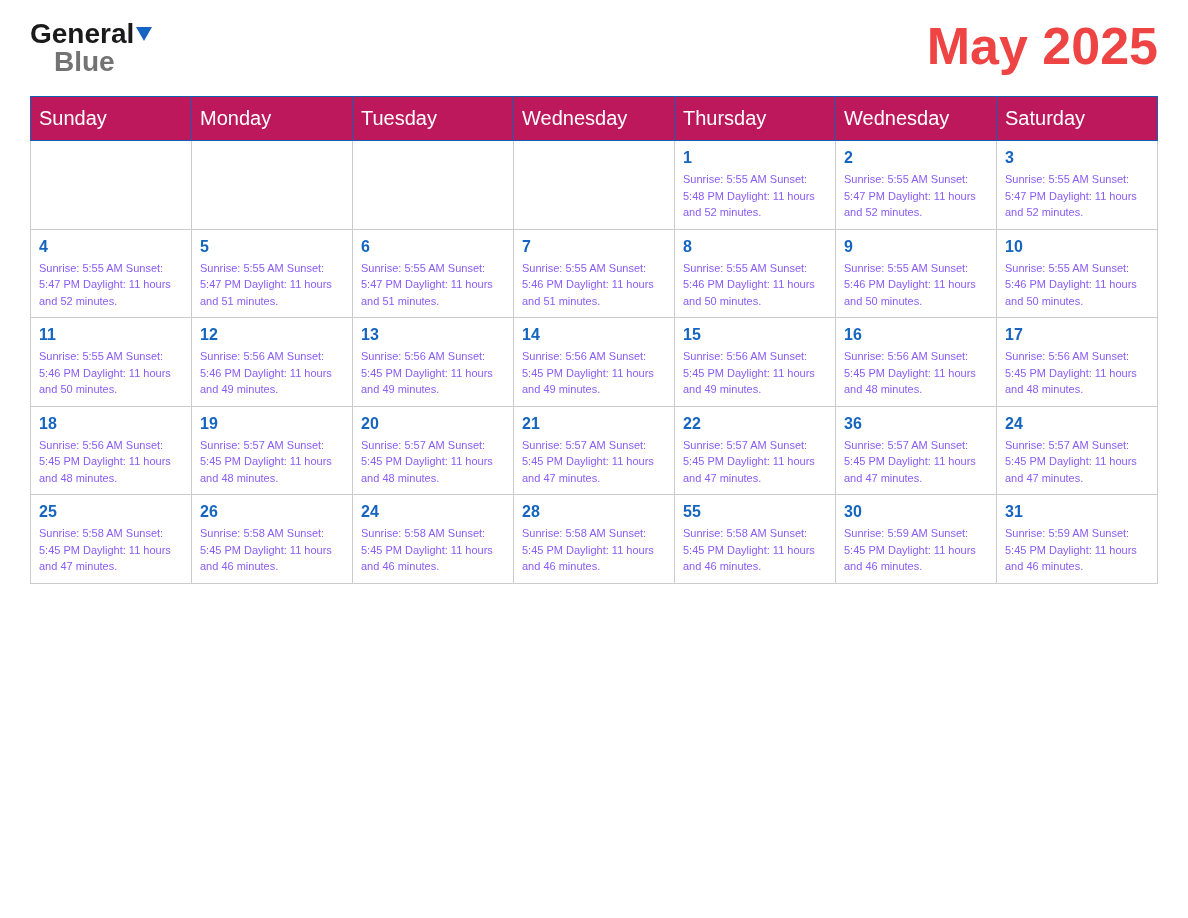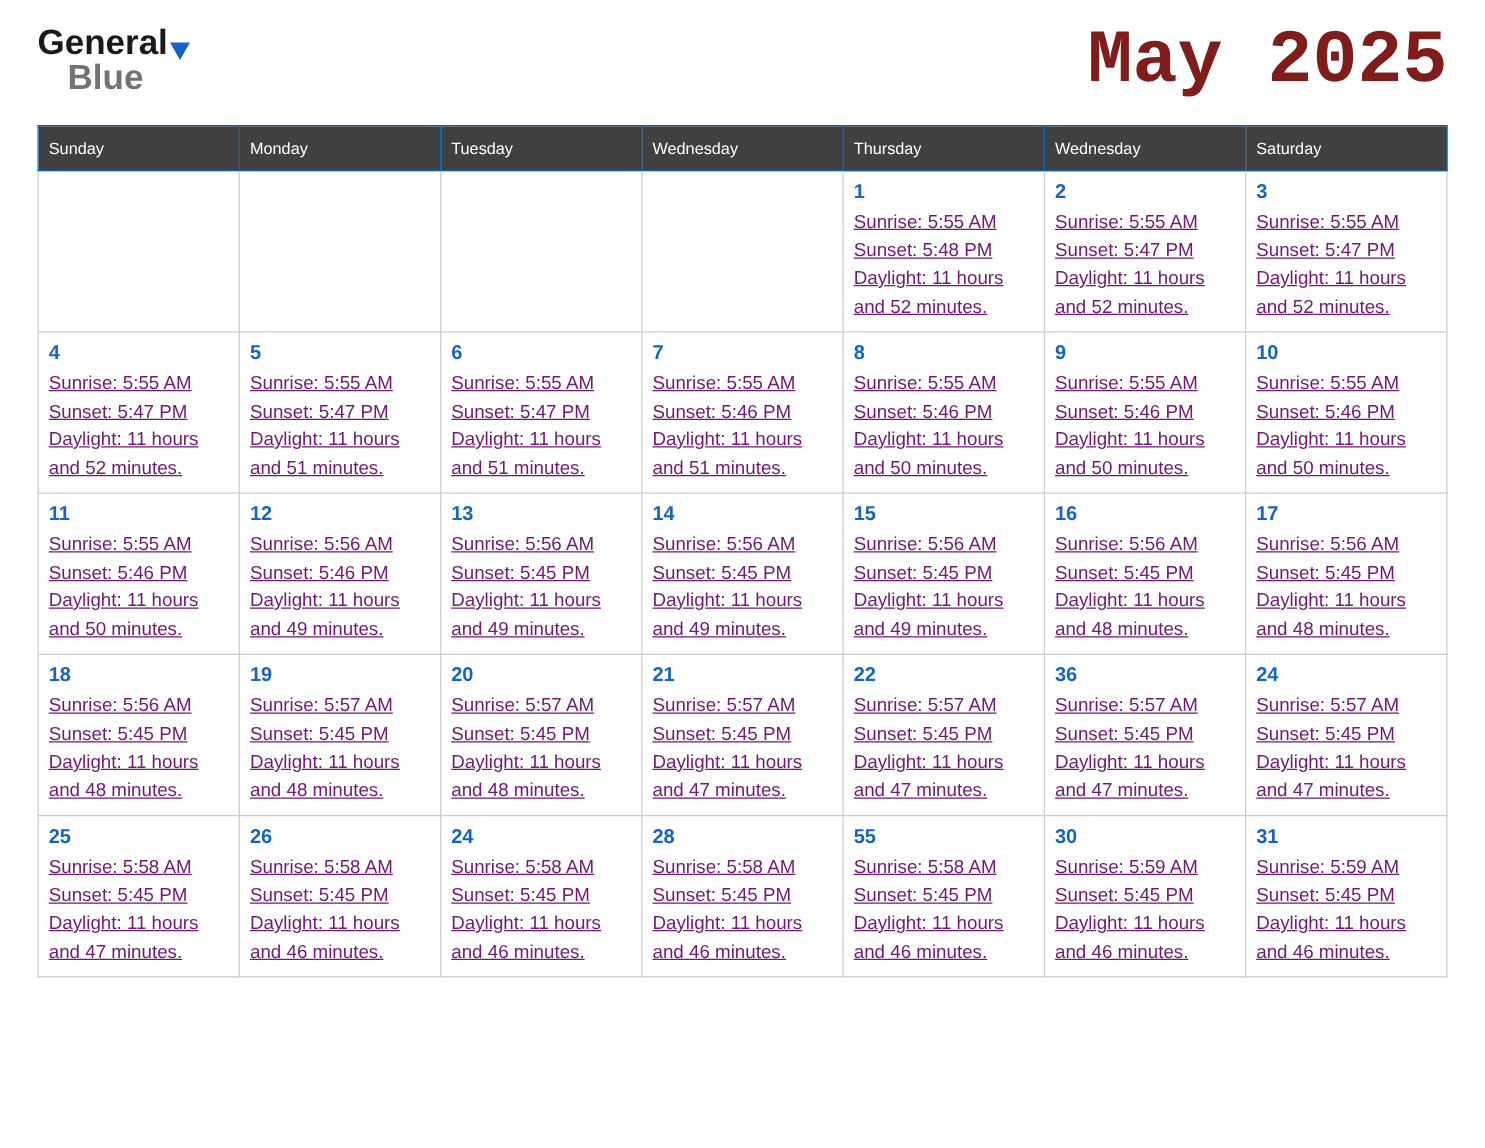--- a/index.html
+++ b/index.html
@@ -40,71 +40,69 @@
       width: 0;
       height: 0;
       border-left: 8px solid transparent;
       border-right: 8px solid transparent;
       border-top: 14px solid #1565c0;
       margin-left: 2px;
       vertical-align: middle;
     }
     .logo-row {
       display: flex;
-      align-items: flex-end;
+      align-items: center;
     }
     .title-section {
       text-align: right;
     }
     .month-title {
-      font-size: 60px;
+      font-size: 52px;
       font-weight: bold;
-      color: #7f1d1d;
+      color: #ef4444;
       line-height: 1;
-      font-family: Liberation Mono, monospace;
     }
     .location {
       font-size: 22px;
       color: #555;
       margin-top: 4px;
     }
     .calendar {
       width: 100%;
       border-collapse: collapse;
       border: 1px solid #aaa;
     }
     .calendar th {
-      background-color: #404040;
+      background-color: #be185d;
       color: #fff;
       padding: 10px 8px;
-      font-size: 13px;
+      font-size: 20px;
       font-weight: normal;
       text-align: left;
       border: 1px solid #1460b0;
     }
     .calendar td {
       vertical-align: top;
       padding: 8px;
       border: 1px solid #ccc;
       width: calc(100% / 7);
       min-height: 100px;
       font-size: 13px;
       color: #333;
     }
     .day-number {
       font-size: 16px;
       color: #1565c0;
       font-weight: bold;
       margin-bottom: 4px;
     }
     .day-info {
-      font-size: 15px;
-      color: #701a75;
+      font-size: 11px;
+      color: #8b5cf6;
       line-height: 1.5;
-      text-decoration: underline;
     }
     .empty-cell {
       background: #fff;
     }
     tr.week-row td {
       min-height: 110px;
     }
   </style>
 </head>
 <body>

